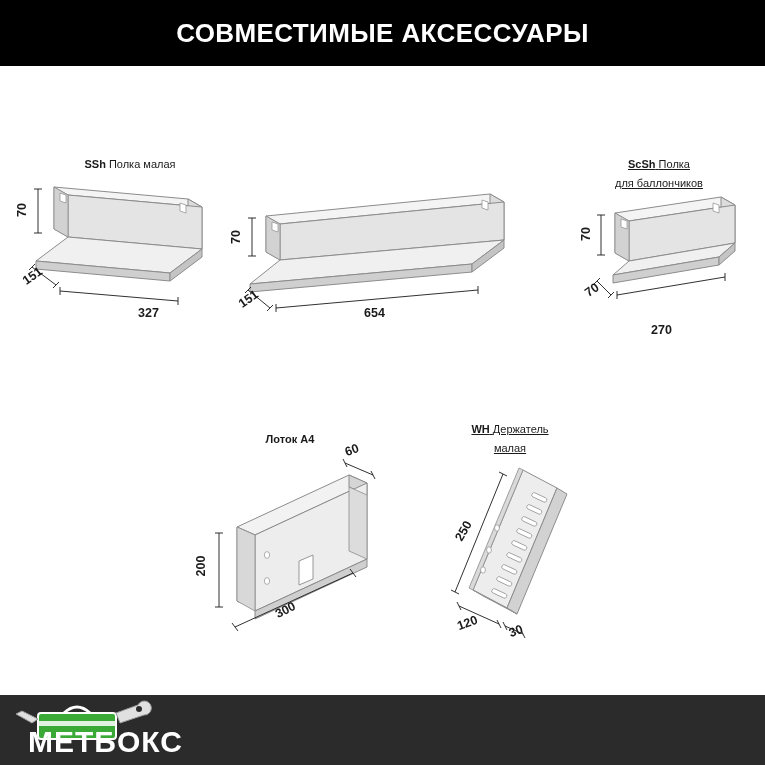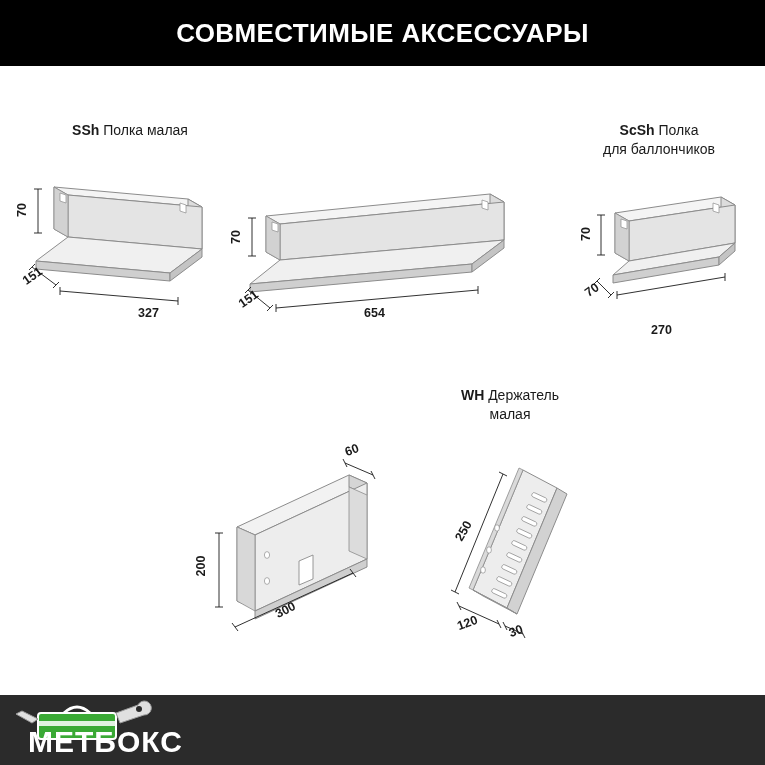--- a/index.html
+++ b/index.html
@@ -42,32 +42,34 @@
     top: 66px;
     width: 765px;
     height: 629px;
     background: #ffffff;
   }
 
   .item {
     position: absolute;
   }
   .item-title {
-    font-size: 14px;
+    font-size: 11px;
     color: #1a1a1a;
     line-height: 19px;
     text-align: center;
     white-space: nowrap;
+    margin-top: 34px;
   }
   .item-title b {
     font-weight: bold;
   }
   .title-two-line {
     white-space: normal;
     width: 150px;
+    text-decoration: underline;
   }
 
   .figure {
     position: absolute;
   }
 
   svg { display: block; overflow: visible; }
 
   .dim-label {
     position: absolute;
@@ -230,20 +232,24 @@
         <line x1="152" y1="82" x2="152" y2="90" stroke="#1a1a1a" stroke-width="0.9"></line>
       </svg>
 
       <div class="dim-label rot90" style="left:6px; top:36px;">70</div>
       <div class="dim-label rot-diag2" style="left:12px; top:92px;">70</div>
       <div class="dim-label" style="left:78px; top:96px;margin-top:36px;">270</div>
     </div>
   </div>
 
   <div class="item" style="left:175px; top:330px; width:230px; height:270px;">
+    <div class="item-title" style="position:absolute; left:0; top:0; width:230px;">
+      <b>Лоток</b>
+      <b>A4</b>
+    </div>
 
     <div class="figure" style="left:20px; top:55px;">
       <svg width="200" height="200" viewBox="0 0 200 200">
 
         <polygon points="42,76 154,24 172,32 60,84" fill="#f2f2f2" stroke="#8c8c8c" stroke-width="1"></polygon>
         <polygon points="154,24 172,32 172,44 154,36" fill="#d5d5d5" stroke="#8c8c8c" stroke-width="1"></polygon>
 
         <polygon points="42,76 42,150 60,158 60,84" fill="#e8e8e8" stroke="#8c8c8c" stroke-width="1"></polygon>
         <polygon points="42,150 60,158 118,132 100,124" fill="#dedede" stroke="#8c8c8c" stroke-width="1"></polygon>
 

